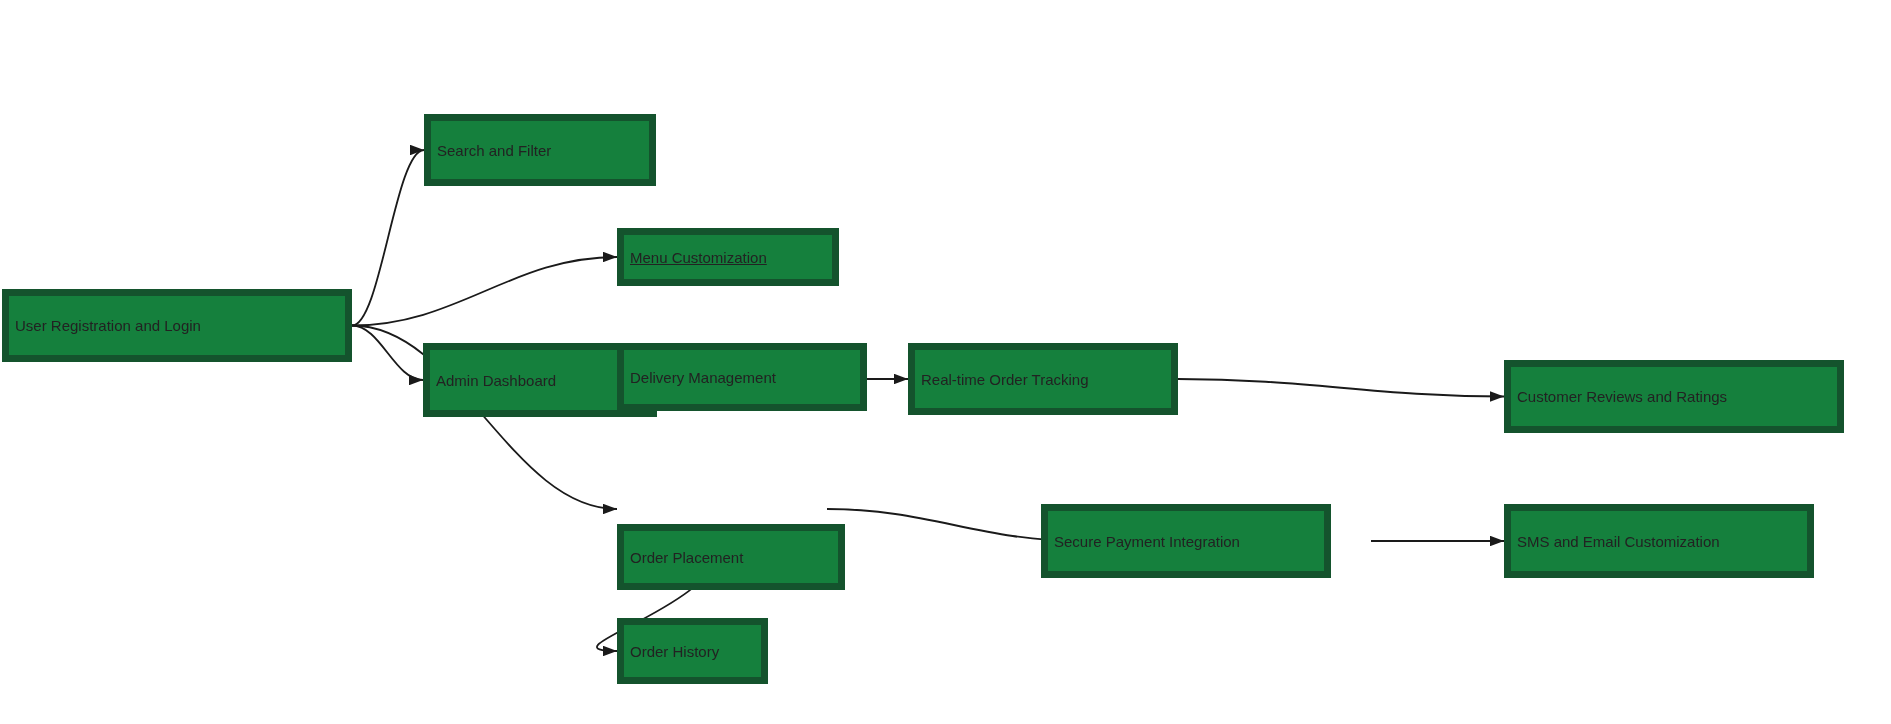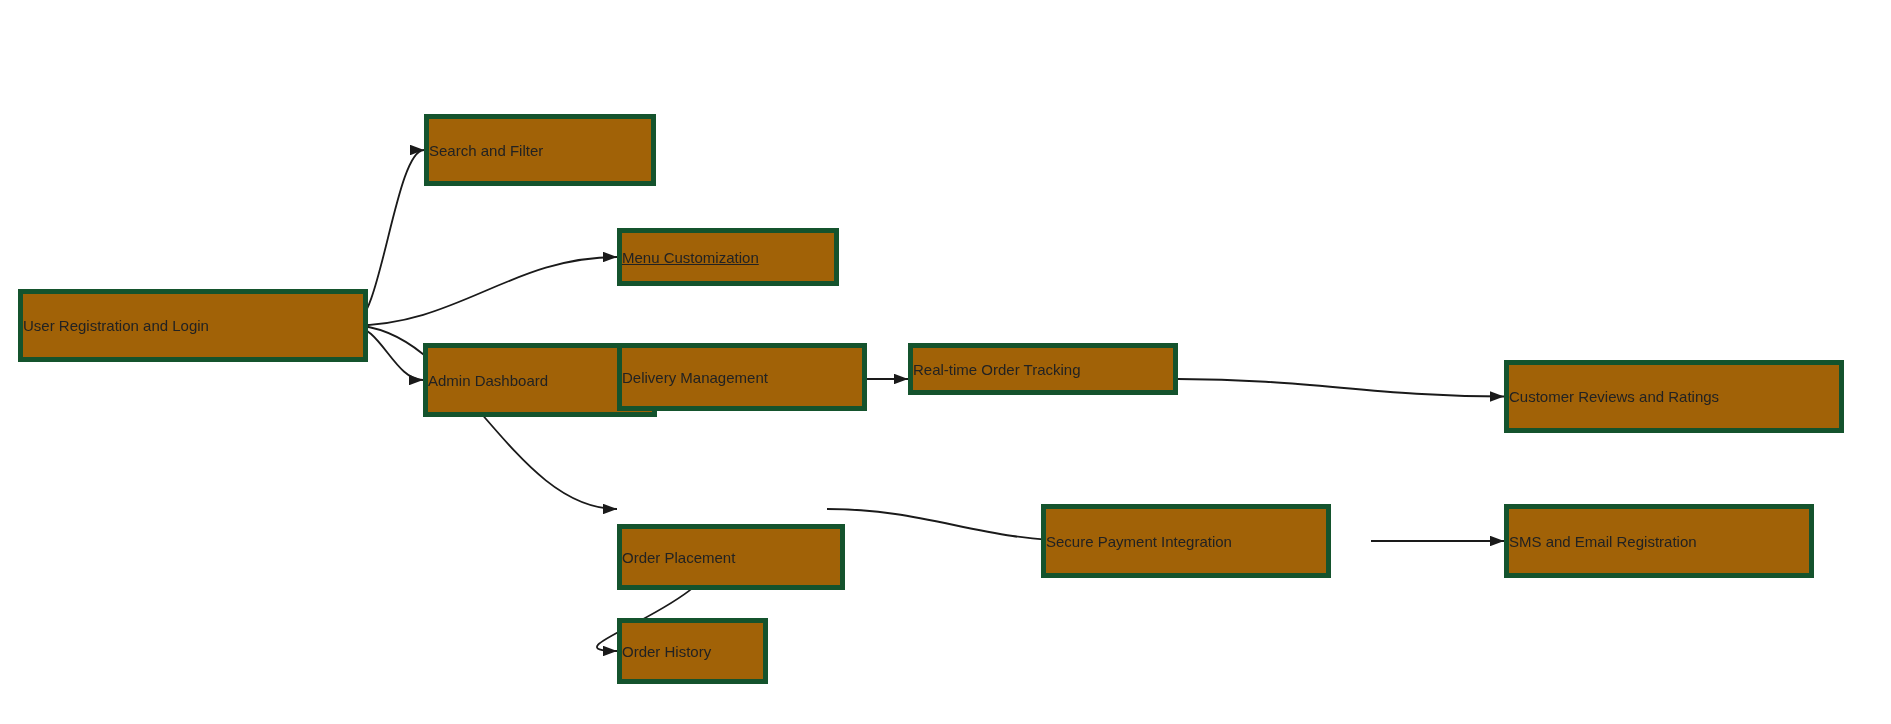--- a/index.html
+++ b/index.html
@@ -19,23 +19,23 @@
     svg.connections {
       position: absolute;
       top: 0;
       left: 0;
       width: 1891px;
       height: 724px;
       pointer-events: none;
     }
     .node {
       position: absolute;
-      background: #a16207;
-      border: 5px solid #14532d;
-      padding: 8px 0;
+      background: #15803d;
+      border: 7px solid #14532d;
+      padding: 8px 6px;
       font-size: 15px;
       color: #222;
       white-space: nowrap;
       cursor: default;
     }
   </style>
 </head>
 <body>
 
 <div class="diagram-container">
@@ -49,24 +49,24 @@
       <path d="M 352 325.5 C 458 325.5, 511 257, 617 257" stroke="#1a1a1a" stroke-width="1.8" fill="none" marker-end="url(#arrowhead)"></path>
       <path d="M 352 325.5 C 380.4 325.5, 394.6 380, 423 380" stroke="#1a1a1a" stroke-width="1.8" fill="none" marker-end="url(#arrowhead)"></path>
       <path d="M 352 325.5 C 458 325.5, 511 509, 617 509" stroke="#1a1a1a" stroke-width="1.8" fill="none" marker-end="url(#arrowhead)"></path>
       <path d="M 657 380 C 641 380, 633 379, 617 379" stroke="#1a1a1a" stroke-width="1.8" fill="none" marker-end="url(#arrowhead)"></path>
       <path d="M 867 379 C 883.4 379, 891.6 379, 908 379" stroke="#1a1a1a" stroke-width="1.8" fill="none" marker-end="url(#arrowhead)"></path>
       <path d="M 1178 379 C 1308.4 379, 1373.6 396.5, 1504 396.5" stroke="#1a1a1a" stroke-width="1.8" fill="none" marker-end="url(#arrowhead)"></path>
       <path d="M 827 509 C 928.6 509, 979.4 541, 1081 541" stroke="#1a1a1a" stroke-width="1.8" fill="none" marker-end="url(#arrowhead)"></path>
       <path d="M 1371 541 C 1424.2 541, 1450.8 541, 1504 541" stroke="#1a1a1a" stroke-width="1.8" fill="none" marker-end="url(#arrowhead)"></path>
       <path d="M 722 542 C 722 607.4, 537 651, 617 651" stroke="#1a1a1a" stroke-width="1.8" fill="none" marker-end="url(#arrowhead)"></path>
     </svg>
-<div class="node" style="left: 2px; top: 289px; width: 350px; height: 73px; display: flex; align-items: center; margin-left: 16px;">User Registration and Login</div>
+<div class="node" style="left: 2px; top: 289px; width: 350px; height: 73px; display: flex; align-items: center;">User Registration and Login</div>
     <div class="node" style="left: 424px; top: 114px; width: 232px; height: 72px; display: flex; align-items: center;">Search and Filter</div>
     <div class="node" style="left: 617px; top: 228px; width: 222px; height: 58px; display: flex; align-items: center; text-decoration: underline;">Menu Customization</div>
     <div class="node" style="left: 423px; top: 343px; width: 234px; height: 74px; display: flex; align-items: center;">Admin Dashboard</div>
     <div class="node" style="left: 617px; top: 343px; width: 250px; height: 68px; display: flex; align-items: center;">Delivery Management</div>
-    <div class="node" style="left: 908px; top: 343px; width: 270px; height: 52px; display: flex; align-items: center;">Real-time Order Tracking</div>
+    <div class="node" style="left: 908px; top: 343px; width: 270px; height: 72px; display: flex; align-items: center;">Real-time Order Tracking</div>
     <div class="node" style="left: 1504px; top: 360px; width: 340px; height: 73px; display: flex; align-items: center;">Customer Reviews and Ratings</div>
     <div class="node" style="left: 617px; top: 476px; width: 228px; height: 66px; display: flex; align-items: center; margin-top: 48px;">Order Placement</div>
     <div class="node" style="left: 1041px; top: 504px; width: 290px; height: 74px; display: flex; align-items: center;">Secure Payment Integration</div>
-    <div class="node" style="left: 1504px; top: 504px; width: 310px; height: 74px; display: flex; align-items: center;">SMS and Email Registration</div>
+    <div class="node" style="left: 1504px; top: 504px; width: 310px; height: 74px; display: flex; align-items: center;">SMS and Email Customization</div>
     <div class="node" style="left: 617px; top: 618px; width: 151px; height: 66px; display: flex; align-items: center;">Order History</div>
   </div>
 
 </body></html>

